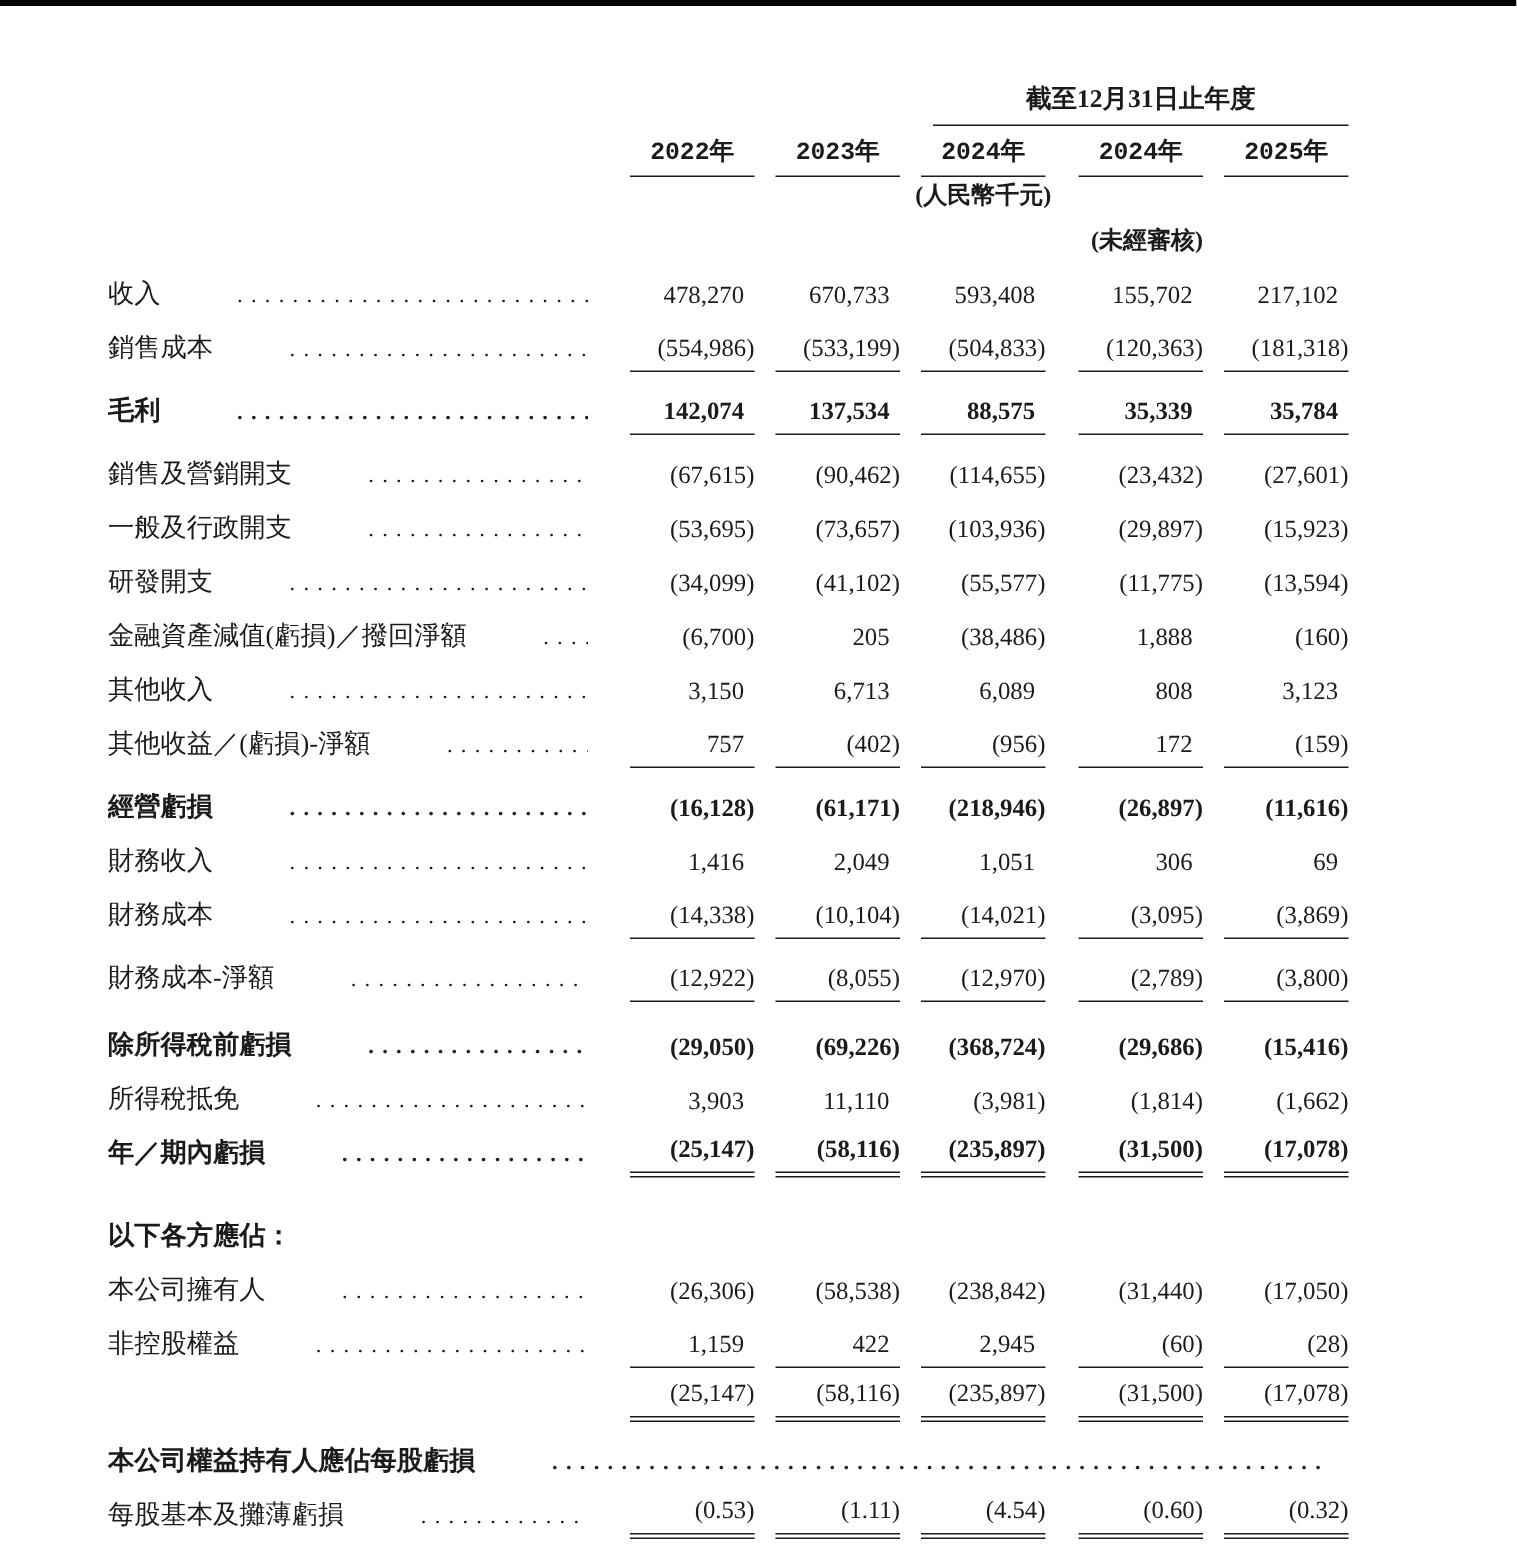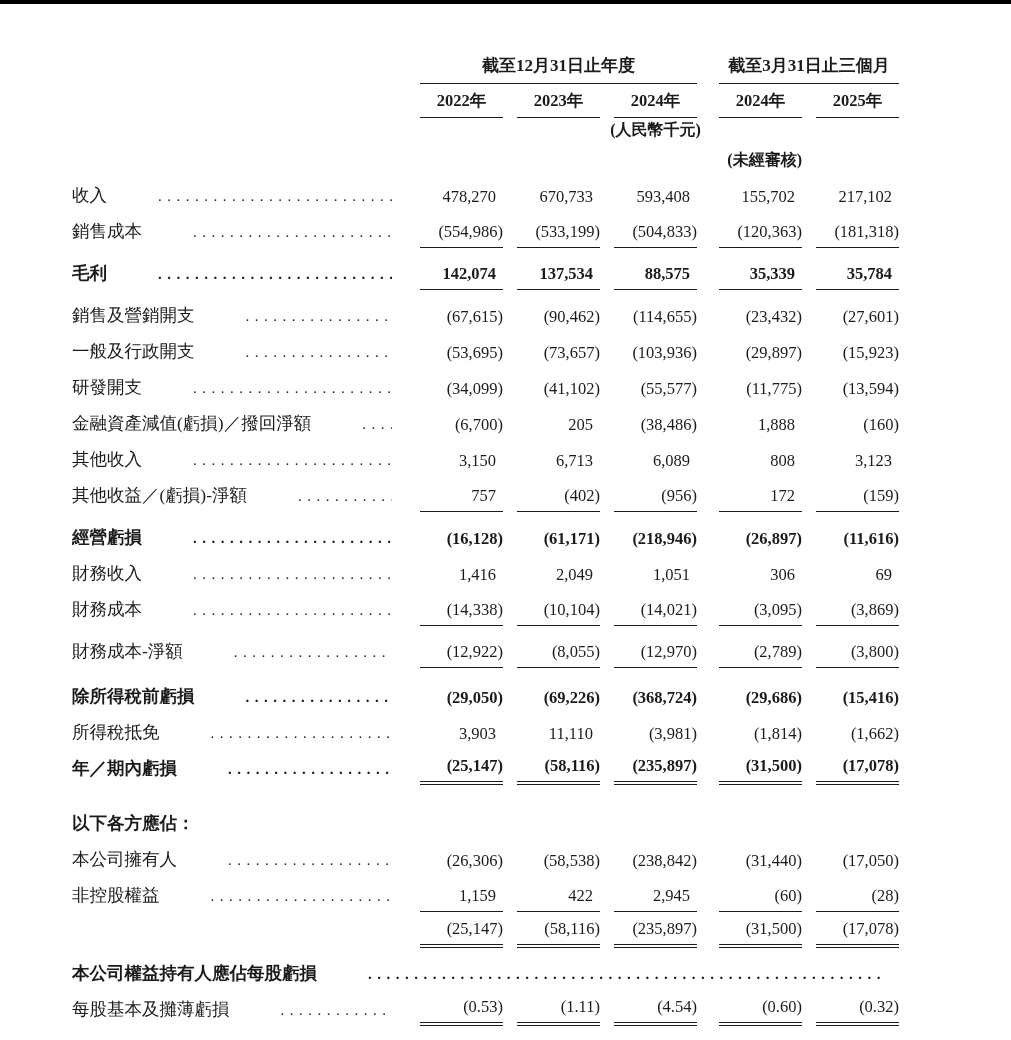--- a/index.html
+++ b/index.html
@@ -35,21 +35,21 @@
   
   .hdr-group { height:30px; }
   .grp { }
   .grp-a { width:291px; }
   .grp-q { width:202px; }
   .gline { display:block; border-bottom:1.5px solid #1b1b1b; text-align:center; font-weight:bold;
            font-size:17px; padding-bottom:6px; white-space:nowrap; }
   .grp-a .gline { margin-left:14px; }
   .grp-q .gline { margin-left:22px; }
   .hdr-years { height:34px; }
-  .hdr-years .line { border-bottom:1.5px solid #1b1b1b; text-align:center; font-weight:bold; font-size:16.5px; }
+  .hdr-years .line { border-bottom:1.5px solid #1b1b1b; text-align:center; font-weight:bold; font-size:16.5px;font-family:Liberation Mono, monospace; }
   .hdr-note  { height:28px; }
   .hdr-note2 { height:30px; }
   .hdr-note .line, .hdr-note2 .line { text-align:center; font-weight:bold; font-size:16px; overflow:visible; }
   .ctr { display:inline-block; white-space:nowrap; position:relative; left:50%; transform:translateX(-50%); }
 
   
   .sp-normal { }
   .sp-loose   { margin-top:6px; }
   .sp-section { margin-top:9px; }
   .sp-wide    { margin-top:19px; }
@@ -59,23 +59,20 @@
 
 <div class="topbar"></div>
 
 <div class="doc">
 
   <div class="r hdr-group">
     <div class="lbl"></div>
     <div class="grp grp-a">
       <span class="gline">截至12月31日止年度</span>
     </div>
-    <div class="grp grp-q">
-      <span class="gline">截至3月31日止三個月</span>
-    </div>
   </div>
 
   <div class="r hdr-years">
     <div class="lbl"></div>
     <div class="v">
         <span class="line">2022年</span>
       </div>
     <div class="v">
         <span class="line">2023年</span>
       </div>

